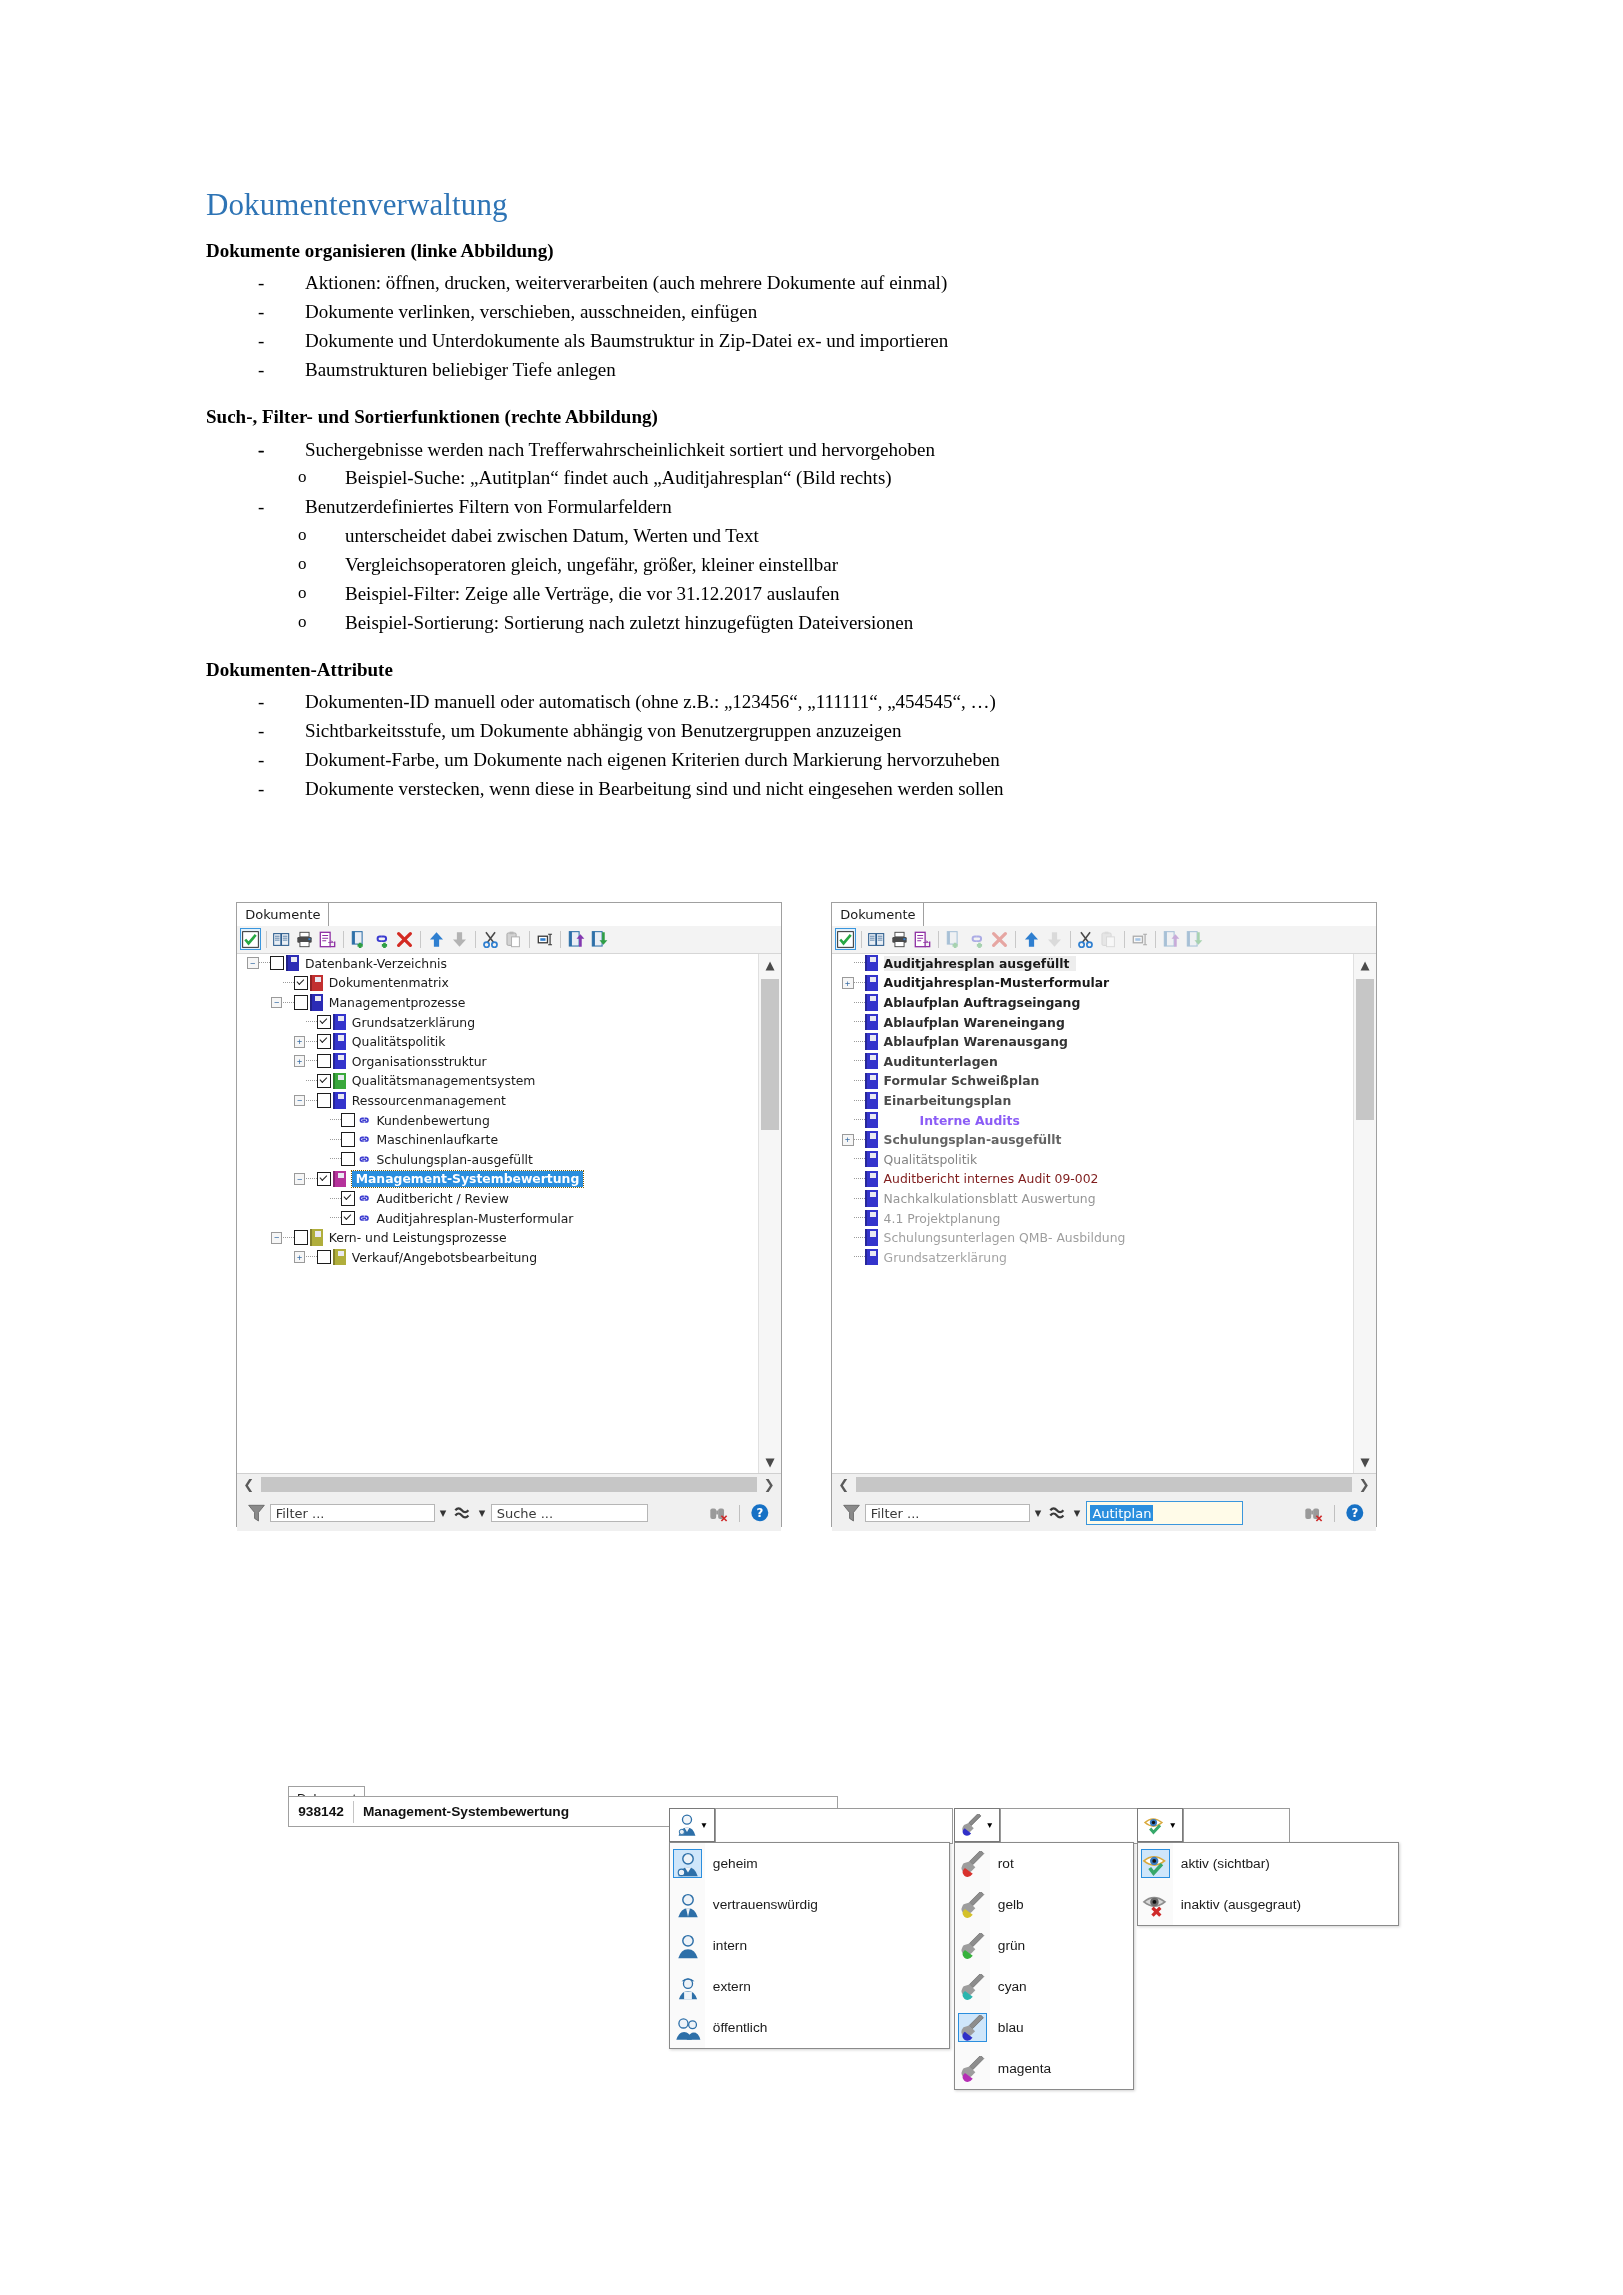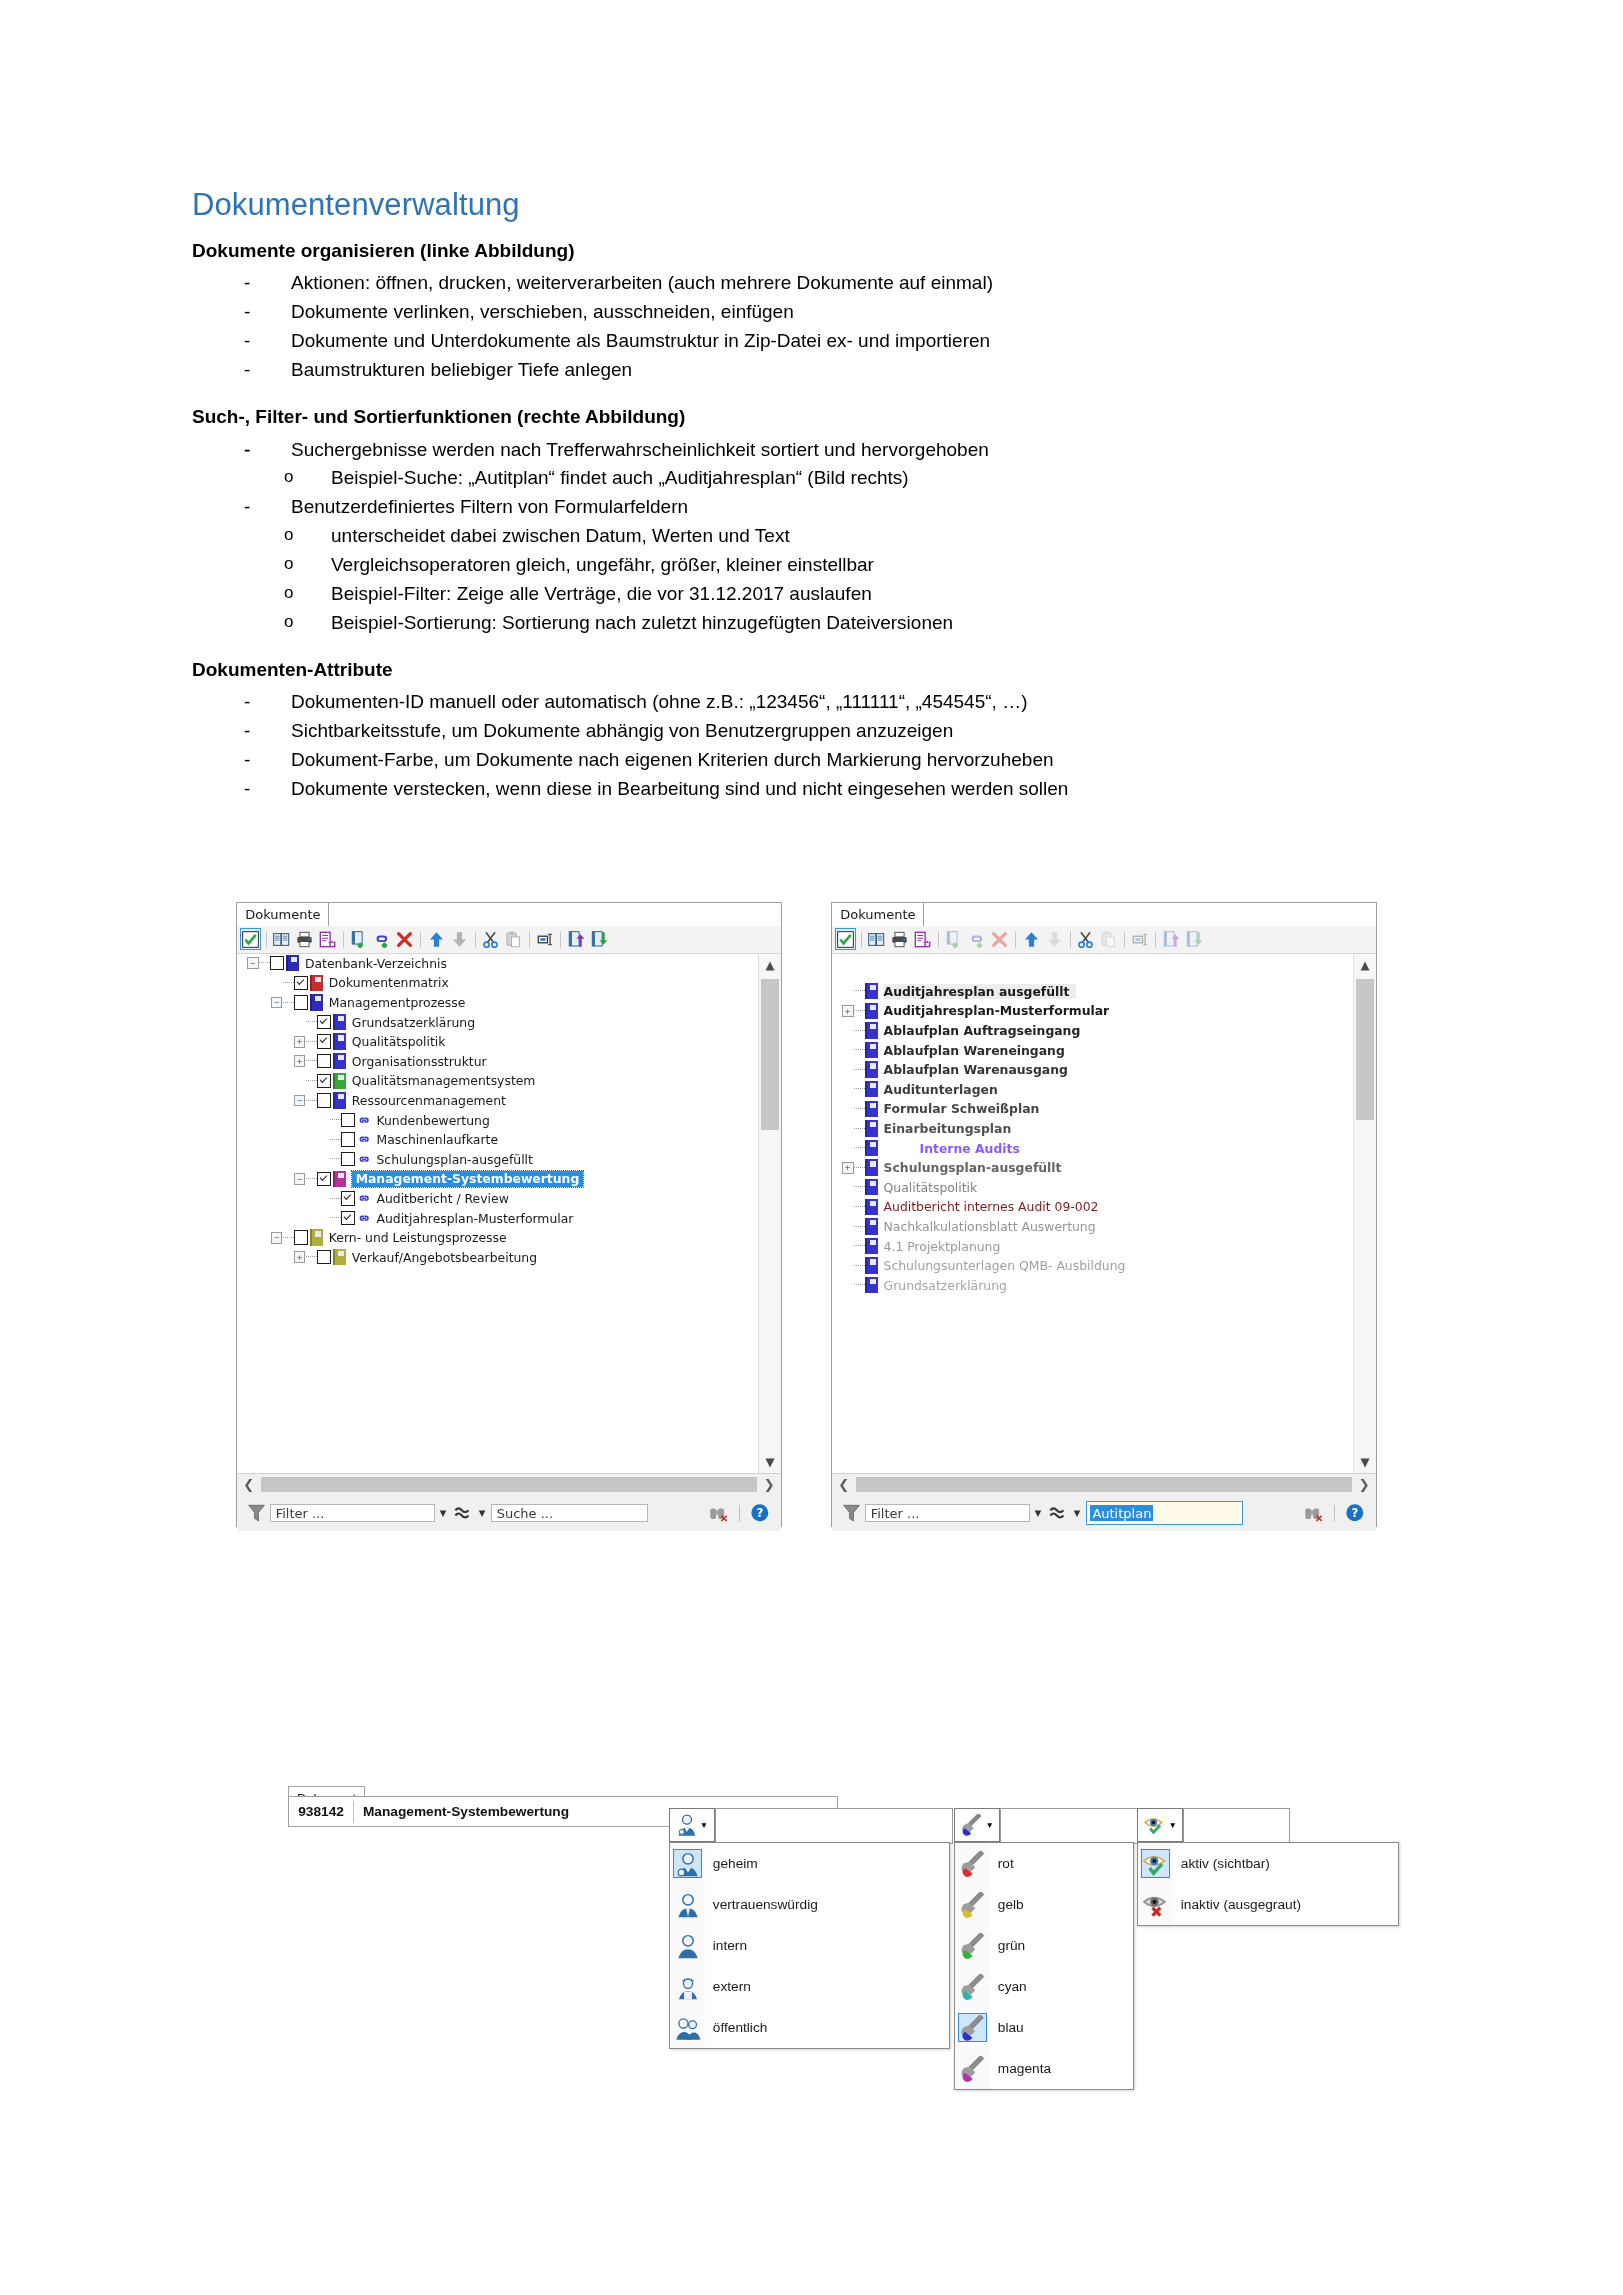--- a/index.html
+++ b/index.html
@@ -4,21 +4,21 @@
 <style>
   html,body{margin:0;padding:0;}
   body{
     width:1623px;height:2295px;background:#ffffff;
     font-family:"Liberation Sans", sans-serif;
     -webkit-font-smoothing:antialiased;
   }
   .page{position:relative;width:1623px;height:2295px;}
 
   
-  .doc{position:absolute;left:192px;top:187px;width:1250px;}
+  .doc{position:absolute;left:206px;top:187px;width:1250px;font-family:Liberation Serif, serif;}
   h1.title{
     font-size:31px;font-weight:400;color:#2e74b5;margin:0 0 14.4px 0;
     letter-spacing:0.1px;line-height:1.15;
   }
   h2.sect{
     font-size:19px;font-weight:700;color:#000;margin:0 0 3.9px 0;line-height:1.5;
   }
   .spacer-lg{height:18.3px;}
   ul.lvl1{list-style:none;margin:0 0 0 0;padding:0;}
   ul.lvl1>li{
@@ -614,21 +614,21 @@
           </svg>
         </div>
       </div>
 
     <div class="tree" id="rightTree" style="height:519px;">
       <div class="vscroll">
         <div class="vsarrow">▲</div>
         <div class="vsthumb" style="top:25px;height:141px;"></div>
         <div class="vsarrow" style="position:absolute;bottom:0;left:0;right:0;">▼</div>
       </div>
-    <div class="trow" style="padding-left: 9.2px; margin-top: 28px;">
+    <div class="trow" style="padding-left: 9.2px;">
           <div class="exp"></div>
           <div class="dotted"></div>
           <div class="bookicon" style="background: rgb(52, 52, 204);"></div>
           <span class="tlabel" style="color: rgb(26, 26, 26); font-weight: 700; background: rgb(237, 237, 237);">Auditjahresplan ausgefüllt</span>
         </div>
         <div class="trow" style="padding-left: 9.2px;">
           <div class="exp">
             <div class="expbox">+</div>
           </div>
           <div class="dotted"></div>

